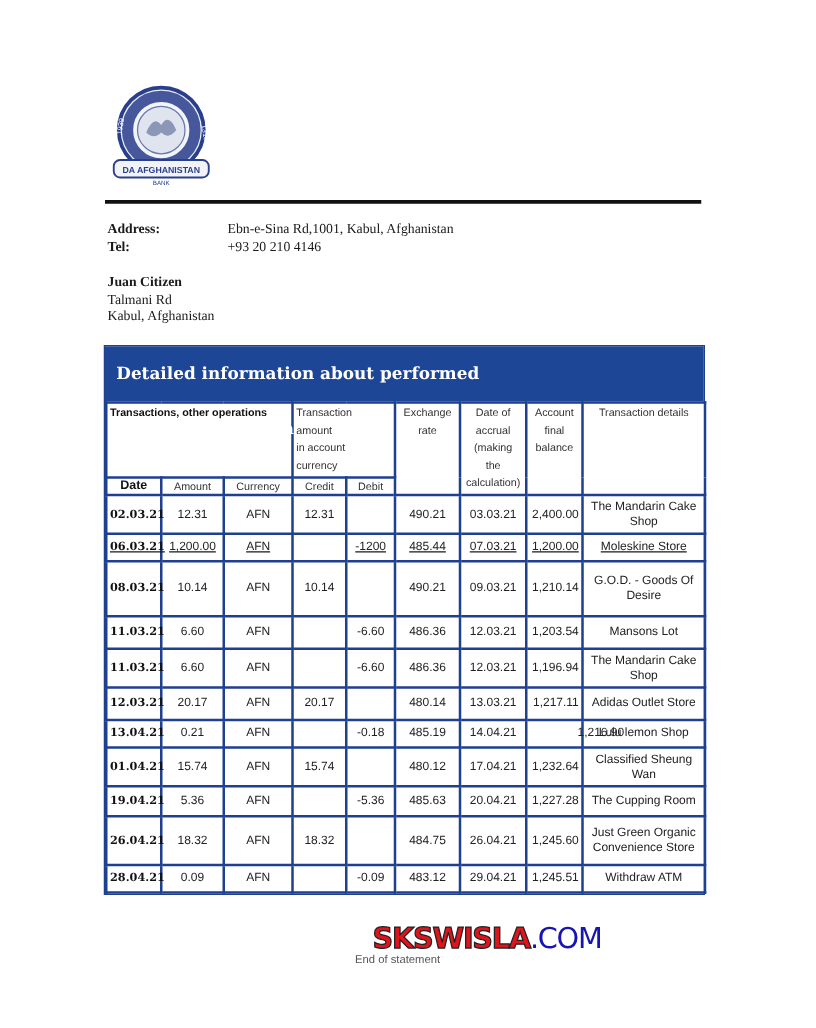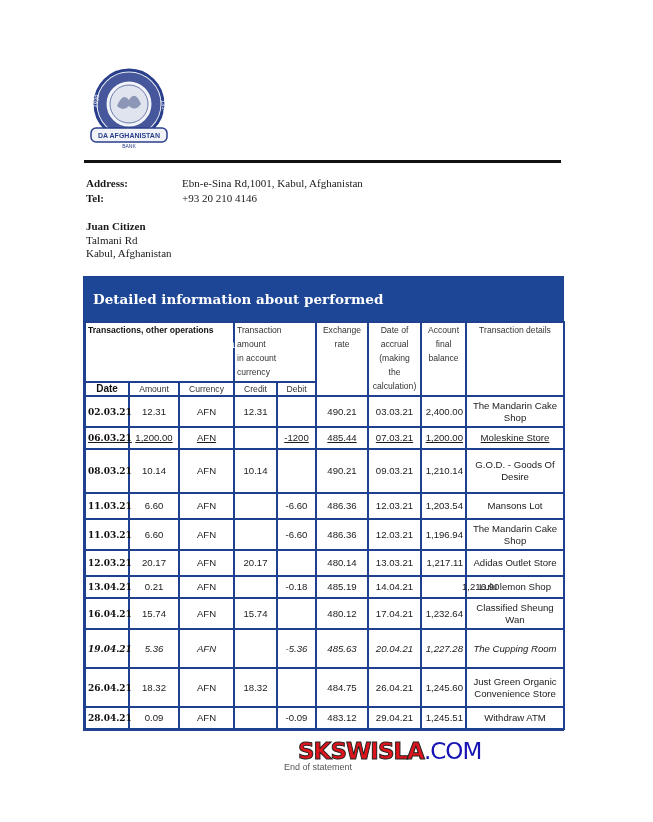--- a/index.html
+++ b/index.html
@@ -168,31 +168,31 @@
           <td>0.21</td>
           <td>AFN</td>
           <td></td>
           <td>-0.18</td>
           <td>485.19</td>
           <td>14.04.21</td>
           <td style="text-align: right; padding-left: 40px;">1,216.90</td>
           <td>Lulu lemon Shop</td>
         </tr>
         <tr style="height: 31px;">
-          <td class="d">16.04.21</td>
+          <td class="d">01.04.21</td>
           <td>15.74</td>
           <td>AFN</td>
           <td>15.74</td>
           <td></td>
           <td>480.12</td>
           <td>17.04.21</td>
           <td style="text-align: right;">1,232.64</td>
           <td>Classified Sheung Wan</td>
         </tr>
-        <tr style="height: 39px; font-style: italic;">
+        <tr style="height: 24px;">
           <td class="d">19.04.21</td>
           <td>5.36</td>
           <td>AFN</td>
           <td></td>
           <td>-5.36</td>
           <td>485.63</td>
           <td>20.04.21</td>
           <td style="text-align: right;">1,227.28</td>
           <td>The Cupping Room</td>
         </tr>

